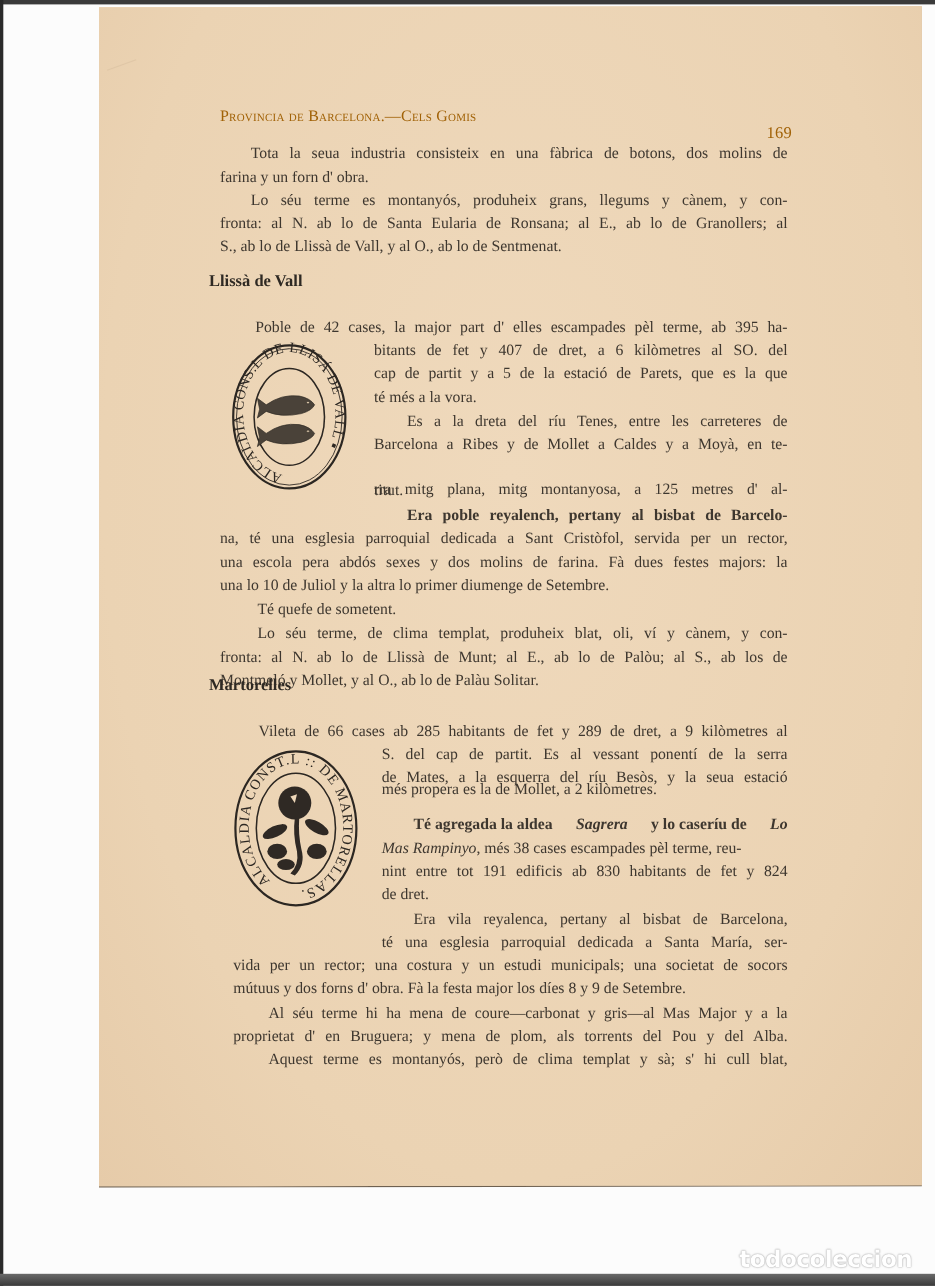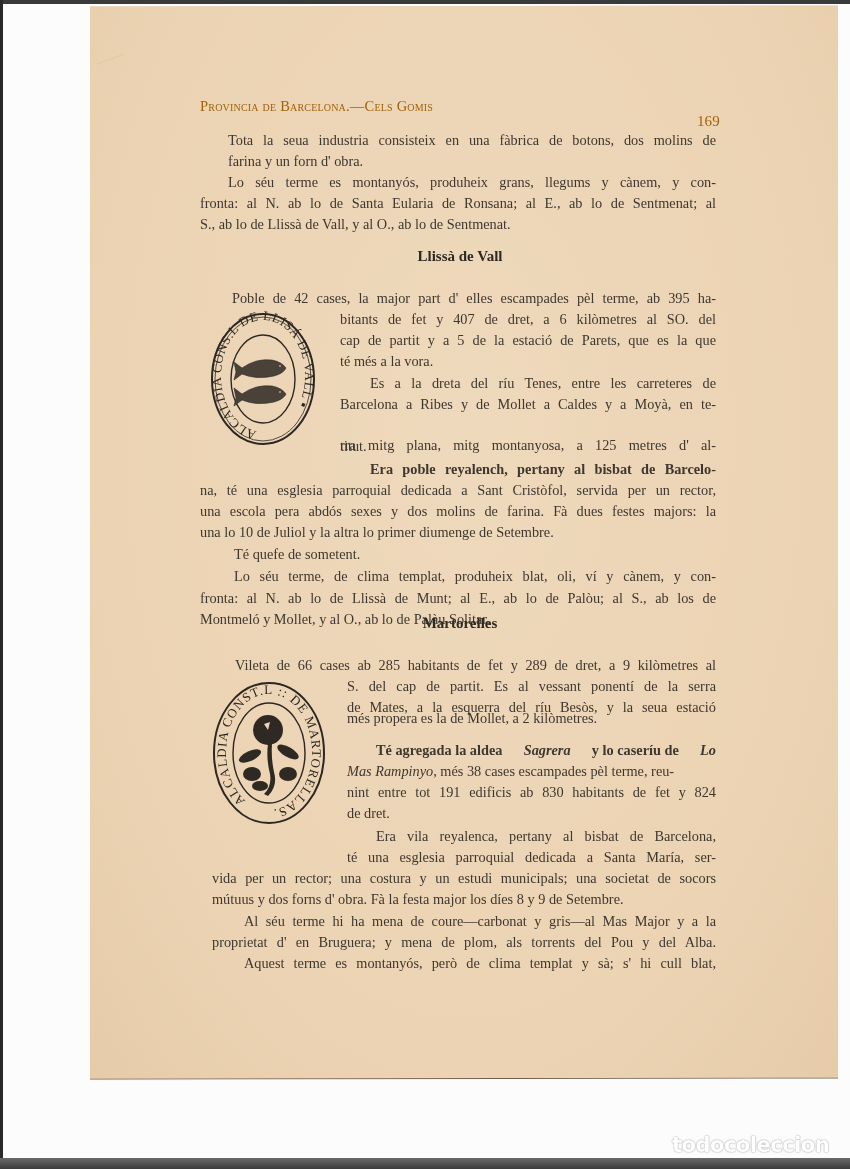--- a/index.html
+++ b/index.html
@@ -26,21 +26,21 @@
     font-size:14.5px; letter-spacing:0.2px; color:#a16207;
   }
   .running-head .title { position:absolute; left:0; top:0; font-variant:small-caps; }
   .running-head .page { position:absolute; right:0; top:15px; font-size:15px; }
 
   .text { position:absolute; font-size:14.3px; line-height:20.5px; color:#3e372f; white-space:nowrap; }
   .line { position:absolute; white-space:nowrap; }
   .justify { text-align:justify; text-align-last:justify; }
   h2.section {
     position:absolute; margin:0; font-size:15px; font-weight:bold; color:#2e2923;
-    width:540px; text-align:center; left:190px;
+    width:540px; text-align:left; left:190px;
   }
   i { font-style:italic; }
 
   .seal { position:absolute; }
   .watermark {
     position:absolute; left:672px; top:1133px; font-family:"DejaVu Sans",sans-serif;
     font-weight:bold; font-size:21px; color:#ffffff; letter-spacing:-0.5px;
     text-shadow: 0 0 1px #9a9a9a, 0 0 2px #bbbbbb;
   }
 </style>
@@ -53,23 +53,23 @@
 <div class="paper"></div>
 <div class="fold"></div>
 
 <div class="running-head">
   <span class="title">Provincia de Barcelona.—Cels Gomis</span>
   <span class="page">169</span>
 </div>
 
 <div class="text" style="left:0;top:0;">
   <div class="line justify" style="left:228px;top:130px;width:488px;">Tota la seua industria consisteix en una fàbrica de botons, dos molins de</div>
-  <div class="line" style="left:200px;top:151px;margin-left:28px;">farina y un forn d' obra.</div>
+  <div class="line" style="left:200px;top:151px;">farina y un forn d' obra.</div>
   <div class="line justify" style="left:228px;top:172px;width:488px;">Lo séu terme es montanyós, produheix grans, llegums y cànem, y con-</div>
-  <div class="line justify" style="left:200px;top:193px;width:516px;">fronta: al N. ab lo de Santa Eularia de Ronsana; al E., ab lo de Sentmenat; al</div>
+  <div class="line justify" style="left:200px;top:193px;width:516px;">fronta: al N. ab lo de Santa Eularia de Ronsana; al E., ab lo de Granollers; al</div>
   <div class="line" style="left:200px;top:214px;">S., ab lo de Llissà de Vall, y al O., ab lo de Sentmenat.</div>
 </div>
 
 <h2 class="section" style="top:248px;">Llissà de Vall</h2>
 
 <div class="text" style="left:0;top:0;">
   <div class="line justify" style="left:232px;top:288px;width:484px;">Poble de 42 cases, la major part d' elles escampades pèl terme, ab 395 ha-</div>
   <div class="line justify" style="left:340px;top:309px;width:376px;">bitants de fet y 407 de dret, a 6 kilòmetres al SO. del</div>
   <div class="line justify" style="left:340px;top:330px;width:376px;">cap de partit y a 5 de la estació de Parets, que es la que</div>
   <div class="line" style="left:340px;top:351px;">té més a la vora.</div>

